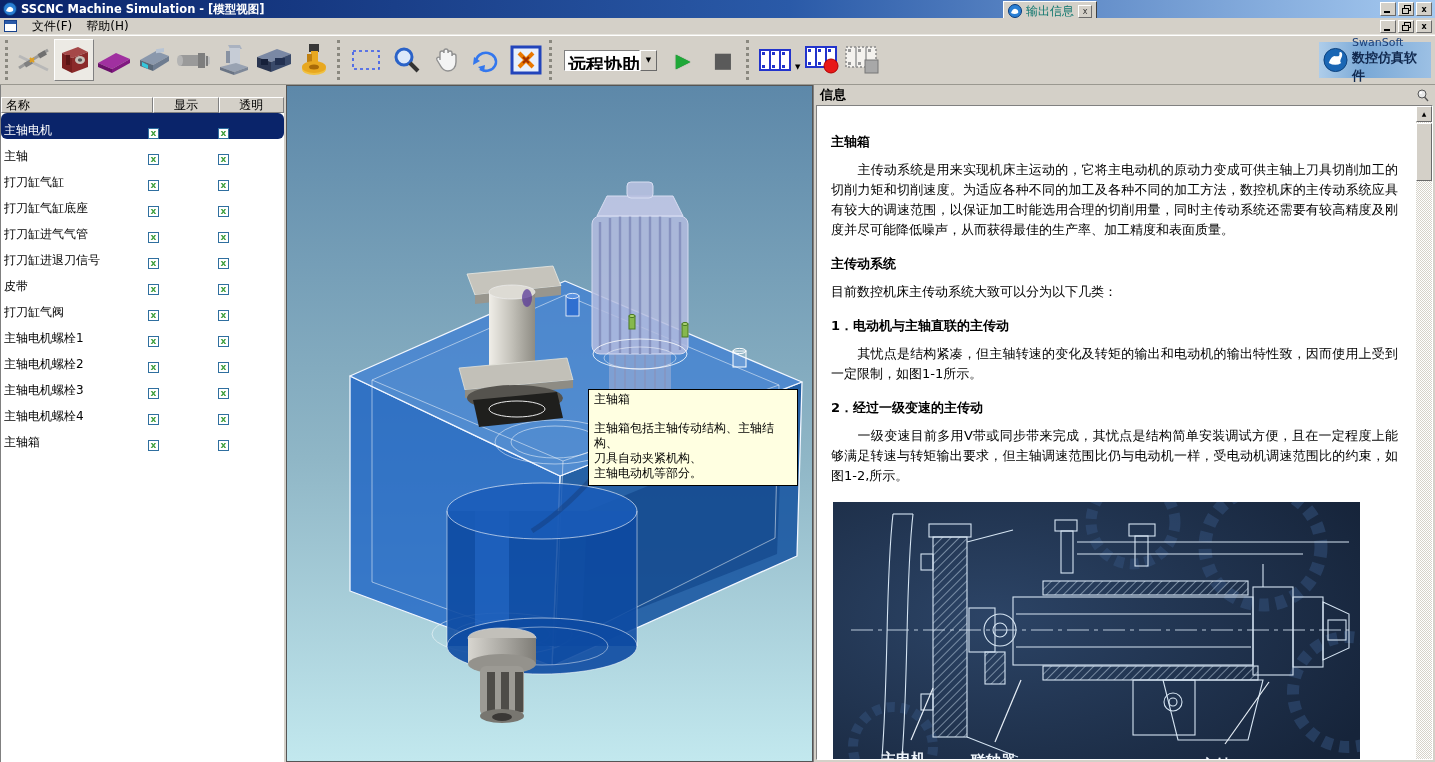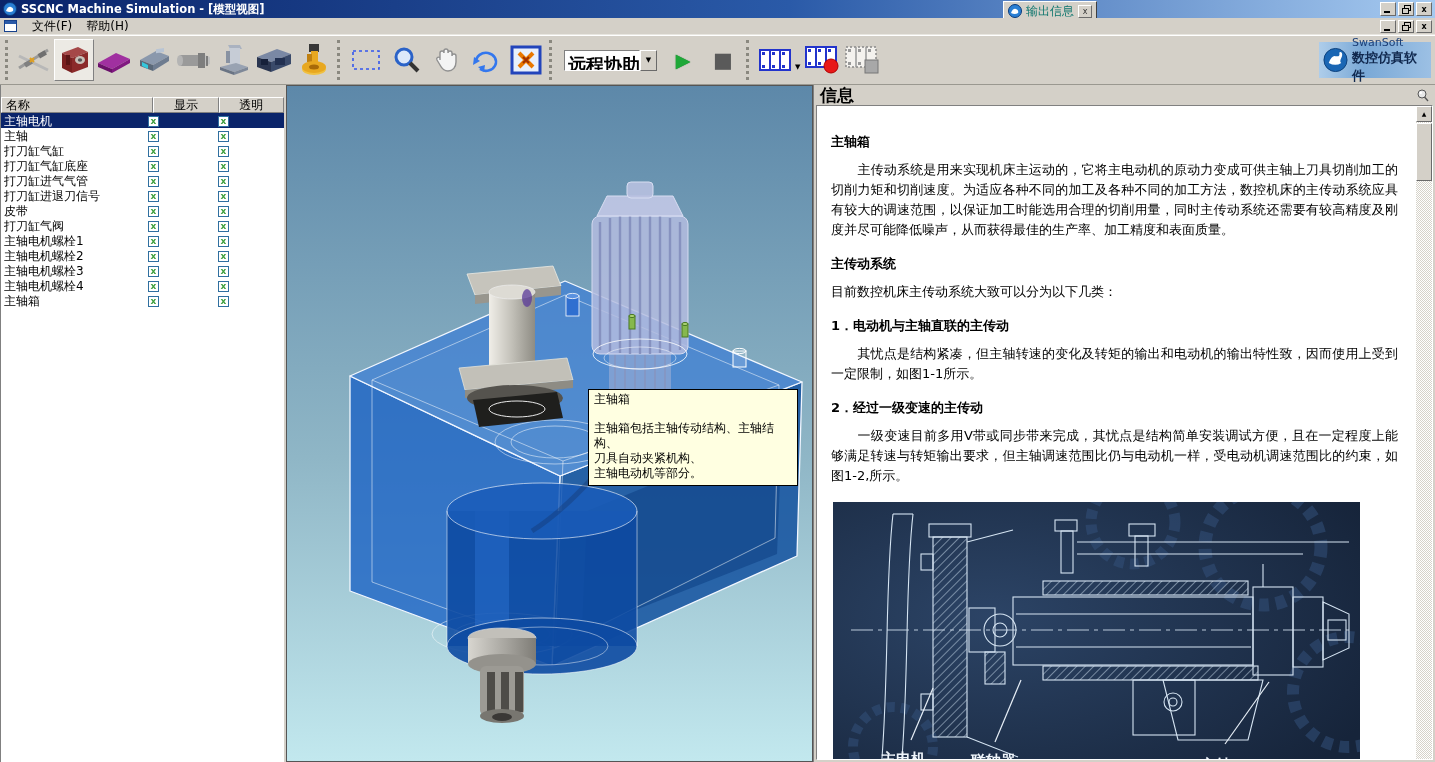--- a/index.html
+++ b/index.html
@@ -72,42 +72,42 @@
   .left-panel { width:286px; height:677px; background:#fff; border-right:2px solid #d4d0c8;
     border-left:1px solid #808080; padding-top:12px; position:relative; }
   .left-panel::before { content:""; position:absolute; left:0; top:0; width:100%;
     height:12px; background:#d4d0c8; }
   .ptable { width:283px; font-size:12px; }
   .thead { display:flex; height:16px; }
   .th { background:#d4d0c8; border:1px solid; border-color:#fff #808080 #808080 #fff;
     font-size:12px; padding:0 4px; display:flex; align-items:center; }
   .th.c1 { width:164px; }
   .th.c2, .th.c3 { width:70px; justify-content:center; }
-  .trow { display:flex; height:15px; align-items:flex-start; }
+  .trow { display:flex; height:26px; align-items:flex-end;border-radius:6px; }
   .trow.sel { background:#0a246a; color:#fff; }
   .c-name { width:143px; padding-left:3px; white-space:nowrap; overflow:hidden; }
   .c-chk { width:70px; padding-left:4px; }
   .cb { display:inline-flex; width:11px; height:11px; background:#fff;
     border:1px solid #2f6f9f; align-items:center; justify-content:center; }
   .cb i { font-style:normal; font-size:9px; line-height:9px; font-weight:bold; color:#3f9f3f; }
 
   
   .viewport { width:527px; height:677px; position:relative; border:1px solid #555;
     background:#7fa8bf; }
   .viewport svg { display:block; width:100%; height:100%; }
   .vtooltip { position:absolute; left:301px; top:303px; width:210px;
     background:#ffffe1; border:1px solid #000; padding:2px 5px 4px 5px;
     font-size:12px; line-height:15px; color:#000; }
   .vtooltip .tt-title { margin-bottom:14px; }
 
   
   .right-panel { width:622px; height:677px; background:#d4d0c8; position:relative;
     border-left:1px solid #808080; }
   .info-header { height:20px; display:flex; align-items:center; padding:0 6px; }
-  .info-header .t { font-size:17px; font-weight:bold; color:#000; }
+  .info-header .t { font-size:13px; font-weight:bold; color:#000; }
   .pushpin { margin-left:auto; }
   .info-body { position:absolute; left:2px; right:2px; top:20px; bottom:2px;
     background:#fff; border:1px solid; border-color:#808080 #fff #fff #808080;
     overflow:hidden; padding:26px 34px 0 14px; font-size:13px; line-height:20px; color:#000; }
   .ih { font-weight:bold; margin:14px 0 6px 0; }
   .ih:first-child { margin-top:0; }
   .ip { margin:8px 0 10px 0; text-align:justify; }
   .tech-figure { margin-top:6px; margin-left:2px; }
 
   

